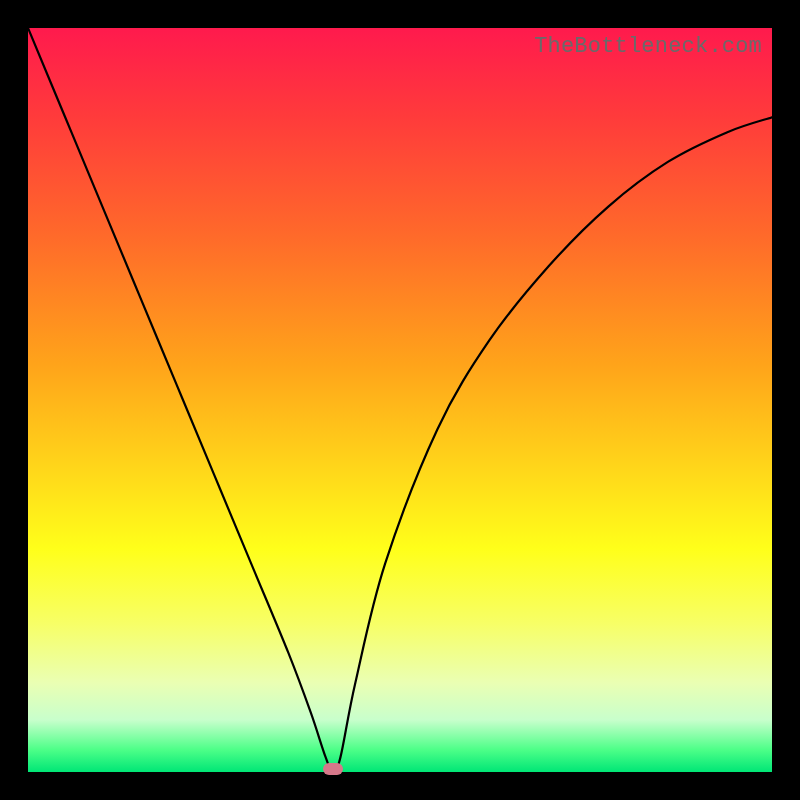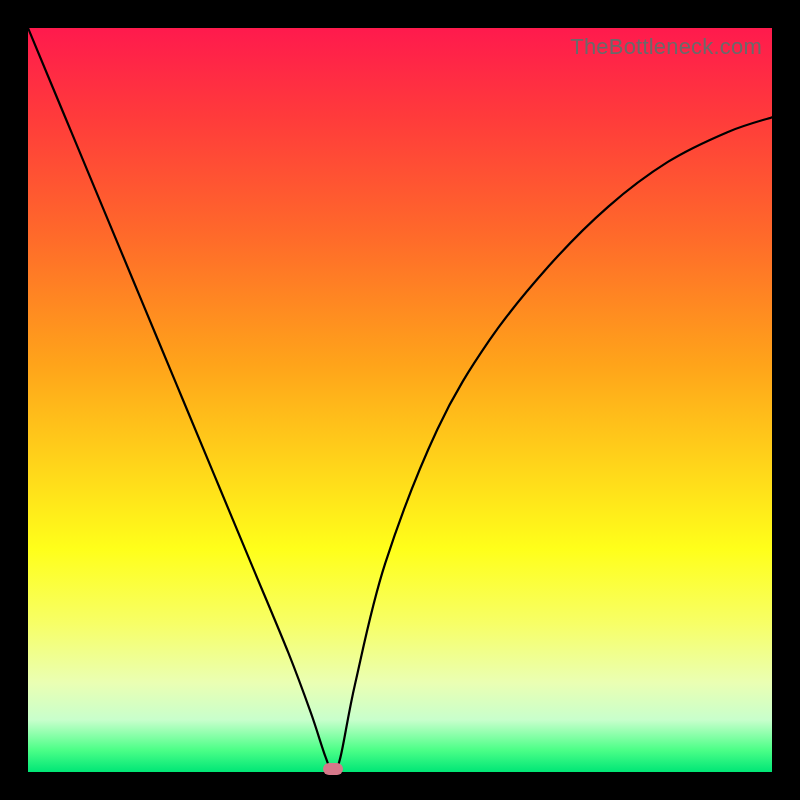--- a/index.html
+++ b/index.html
@@ -26,21 +26,21 @@
       #f7ff66 80%,
       #eaffb3 88%,
       #c8ffcc 93%,
       #4dff88 97%,
       #00e676 100%);
   }
   .watermark {
     position: absolute;
     top: 6px;
     right: 10px;
-    font-family: Liberation Sans, sans-serif;
+    font-family: Liberation Mono, monospace;
     font-size: 22px;
     color: #6a6a6a;
     letter-spacing: 0.2px;
     user-select: none;
   }
   svg.curve {
     position: absolute;
     left: 0; top: 0;
     width: 100%; height: 100%;
   }

